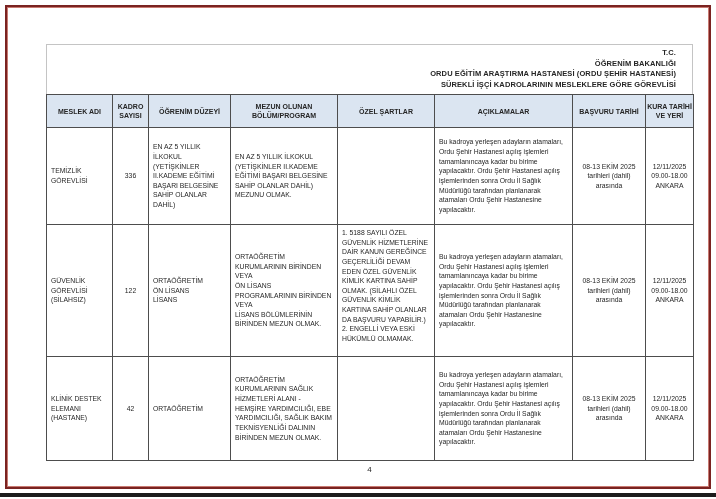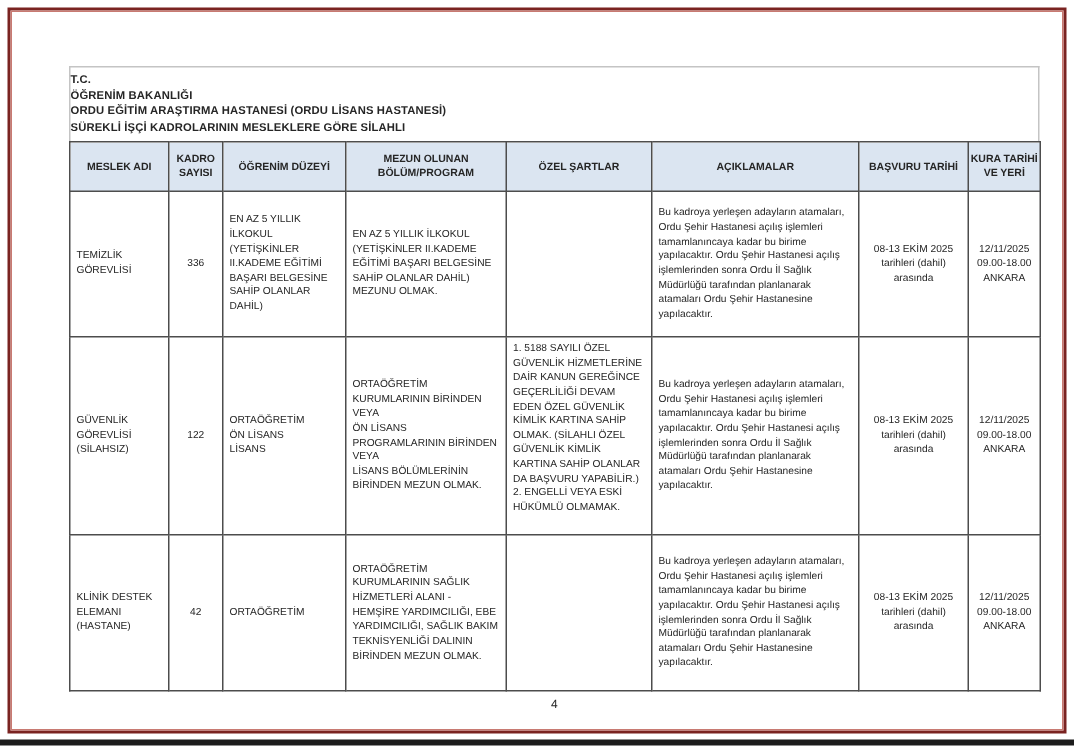--- a/index.html
+++ b/index.html
@@ -29,22 +29,22 @@
   }
   
   .doc {
     position: absolute;
     left: 46px; top: 44px;
     width: 647px;
   }
   .title-box {
     border: 1px solid #c4c4c4;
     border-bottom: none;
-    text-align: left;
-    padding: 3px 4px 4px 0;
+    text-align: right;
+    padding: 3px 16px 4px 0;
   }
   .title-box div {
     font-size: 7.5px;
     font-weight: bold;
     line-height: 10.5px;
     letter-spacing: 0.1px;
   }
   table {
     border-collapse: collapse;
     table-layout: fixed;
@@ -88,22 +88,22 @@
 
 <div class="frame-outer">
   <div class="frame-inner"></div>
 </div>
 
 <div class="doc">
 
   <div class="title-box">
     <div>T.C.</div>
     <div>ÖĞRENİM BAKANLIĞI</div>
-    <div>ORDU EĞİTİM ARAŞTIRMA HASTANESİ (ORDU LİSANS HASTANESİ)</div>
-    <div>SÜREKLİ İŞÇİ KADROLARININ MESLEKLERE GÖRE SİLAHLI</div>
+    <div>ORDU EĞİTİM ARAŞTIRMA HASTANESİ (ORDU ŞEHİR HASTANESİ)</div>
+    <div>SÜREKLİ İŞÇİ KADROLARININ MESLEKLERE GÖRE GÖREVLİSİ</div>
   </div>
 
   <table>
     <colgroup>
       <col style="width:66px">
         <col style="width:36px">
         <col style="width:82px">
         <col style="width:107px">
       <col style="width:97px">
         <col style="width:138px">

